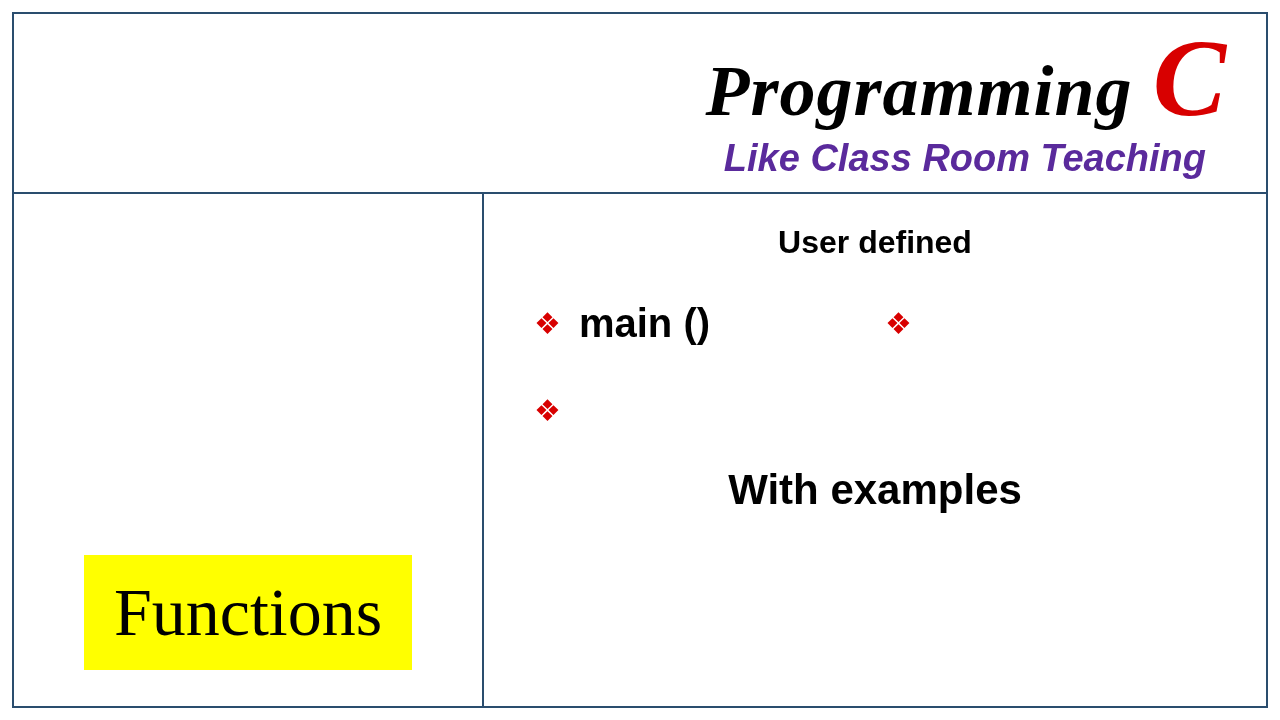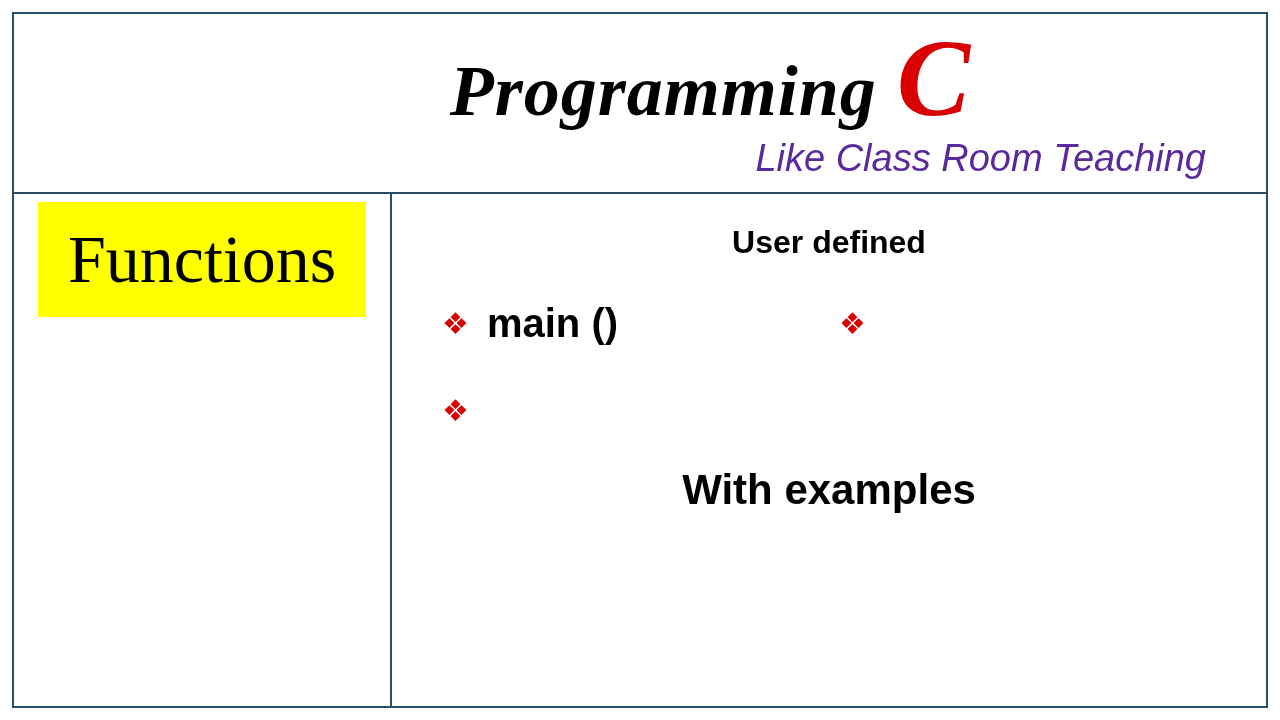--- a/index.html
+++ b/index.html
@@ -18,21 +18,21 @@
     flex-direction: column;
   }
   .header-section {
     border-bottom: 2px solid #2a4d6e;
     padding: 20px 40px 12px 40px;
     position: relative;
   }
   .title-line {
     display: flex;
     align-items: baseline;
-    justify-content: center;
+    justify-content: flex-end;
     padding-left: 140px;
   }
   .title-programming {
     font-style: italic;
     font-weight: bold;
     font-size: 72px;
     color: #000000;
     font-family: 'Times New Roman', Georgia, serif;
     letter-spacing: 1px;
   }
@@ -41,38 +41,38 @@
     font-weight: bold;
     font-size: 110px;
     color: #d80000;
     font-family: 'Times New Roman', Georgia, serif;
     margin-left: 20px;
     line-height: 0.8;
   }
   .subtitle {
     text-align: right;
     font-style: italic;
-    font-weight: normal;
+    font-weight: bold;
     font-size: 38px;
     color: #5a2a9c;
     font-family: Verdana, Arial, sans-serif;
     padding-right: 20px;
     margin-top: 4px;
   }
   .lower-section {
     flex: 1;
     display: flex;
   }
   .left-panel {
-    width: 378px;
+    width: 470px;
     border-right: 2px solid #2a4d6e;
     display: flex;
-    align-items: flex-start;
+    align-items: flex-end;
     justify-content: center;
-    padding: 8px;
+    padding: 36px;
   }
   .functions-box {
     background: #ffff00;
     padding: 18px 30px;
     font-size: 68px;
     font-weight: normal;
     color: #000000;
     font-family: 'Times New Roman', Georgia, serif;
   }
   .right-panel {

